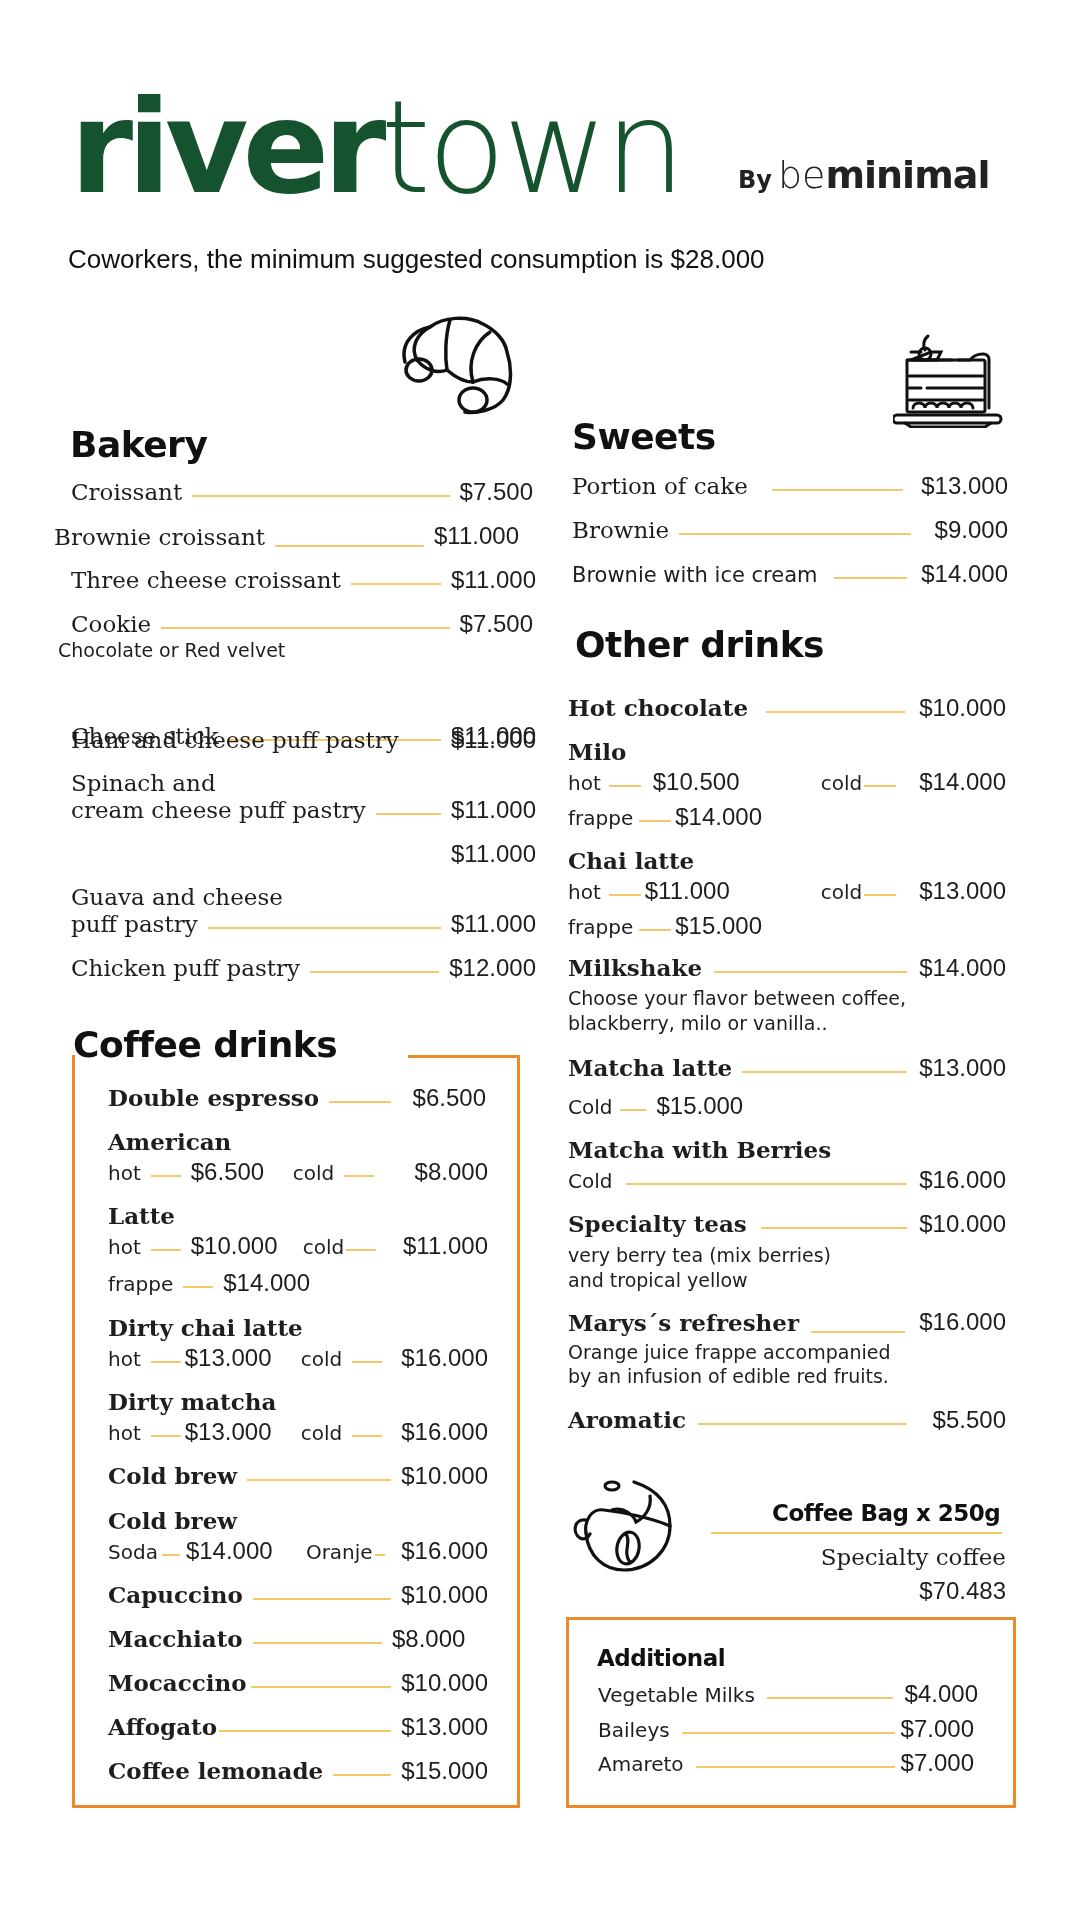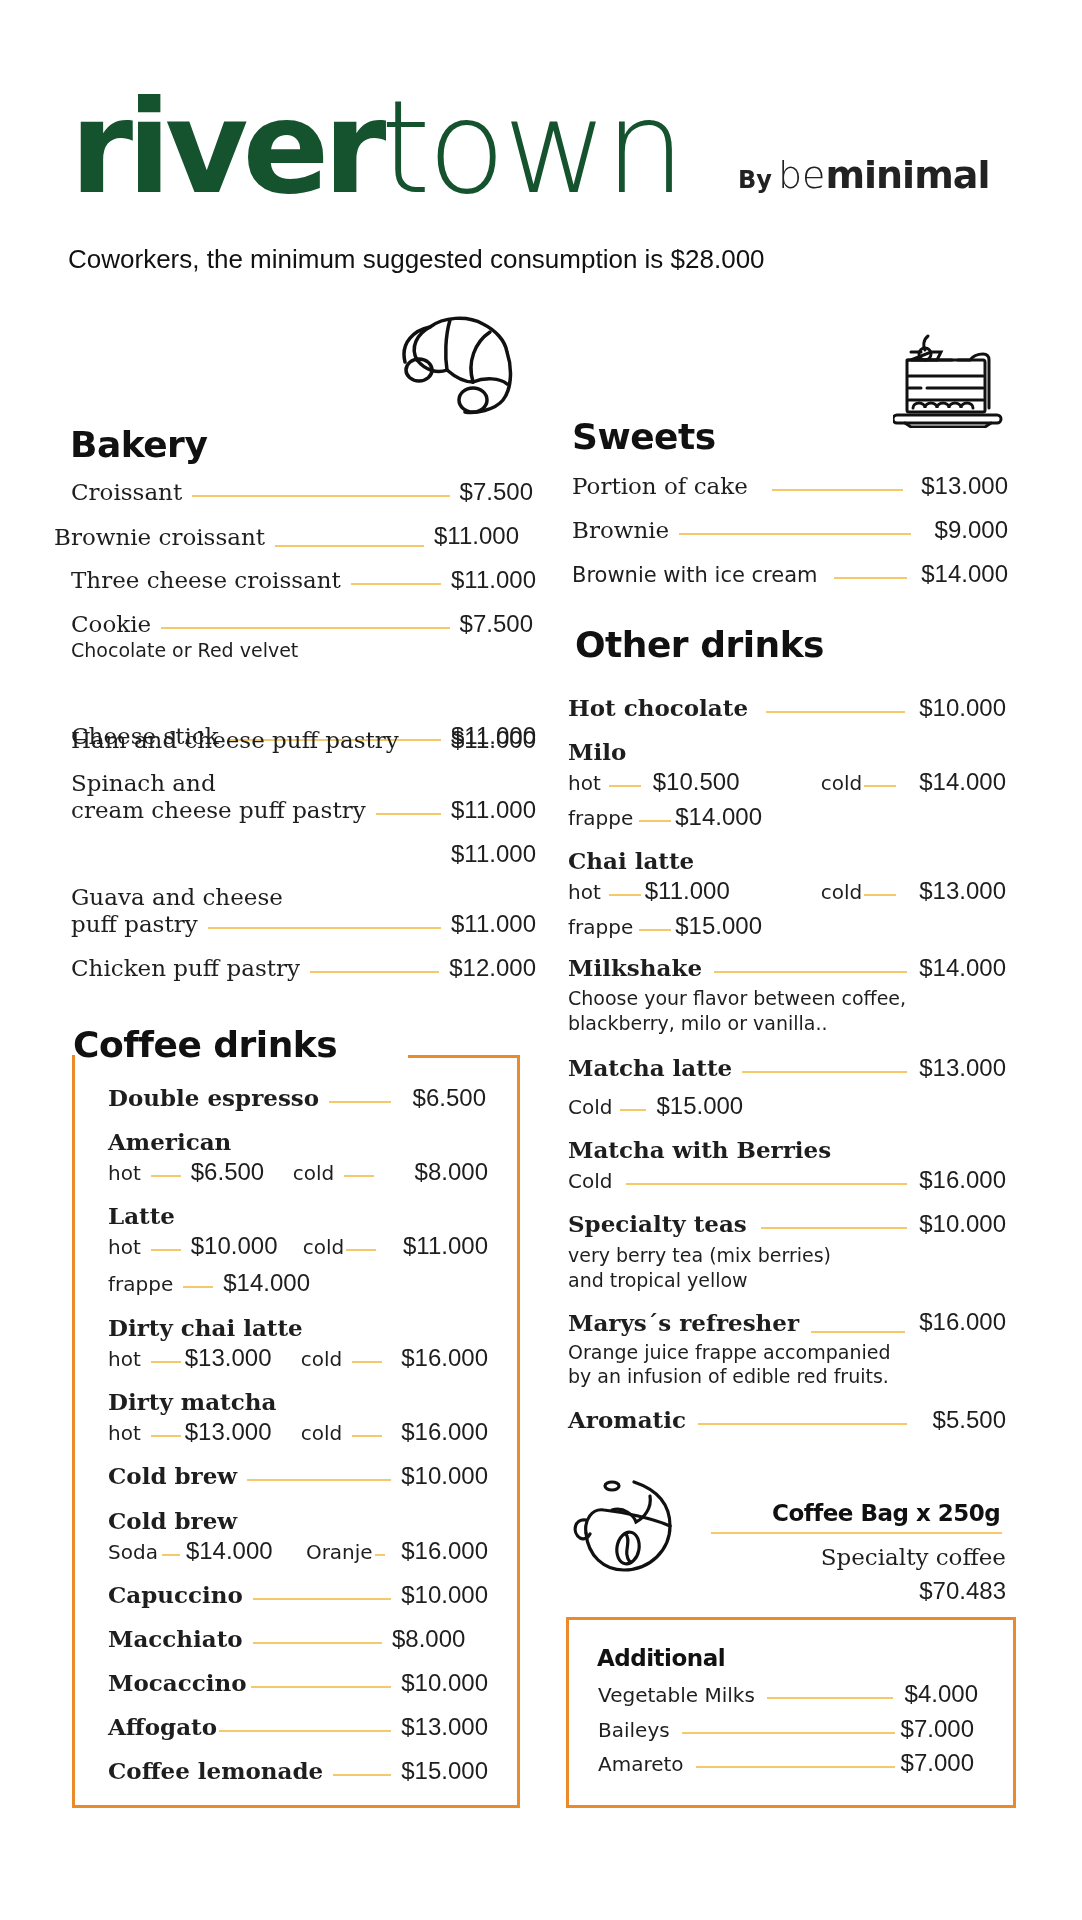--- a/index.html
+++ b/index.html
@@ -102,21 +102,21 @@
 <div class="row" style="left:71px;top:566px;width:465px;">
   <span class="name">Three cheese croissant</span>
     <span class="leader"></span>
     <span class="price">$11.000</span>
 </div>
 <div class="row" style="left:71px;top:610px;width:462px;">
   <span class="name">Cookie</span>
     <span class="leader"></span>
     <span class="price">$7.500</span>
 </div>
-<div class="desc" style="left:71px;top:638px;">Chocolate or Red velvet</div>
+<div class="desc" style="left:58px;top:638px;">Chocolate or Red velvet</div>
 <div class="row" style="left:71px;top:722px;width:465px;">
   <span class="name">Cheese stick</span>
     <span class="leader"></span>
     <span class="price">$11.000</span>
 </div>
 <div class="row" style="left:71px;top:726px;width:465px;">
   <span class="name">Ham and cheese puff pastry</span>
     <span style="flex:1"></span>
     <span class="price">$11.000</span>
 </div>

